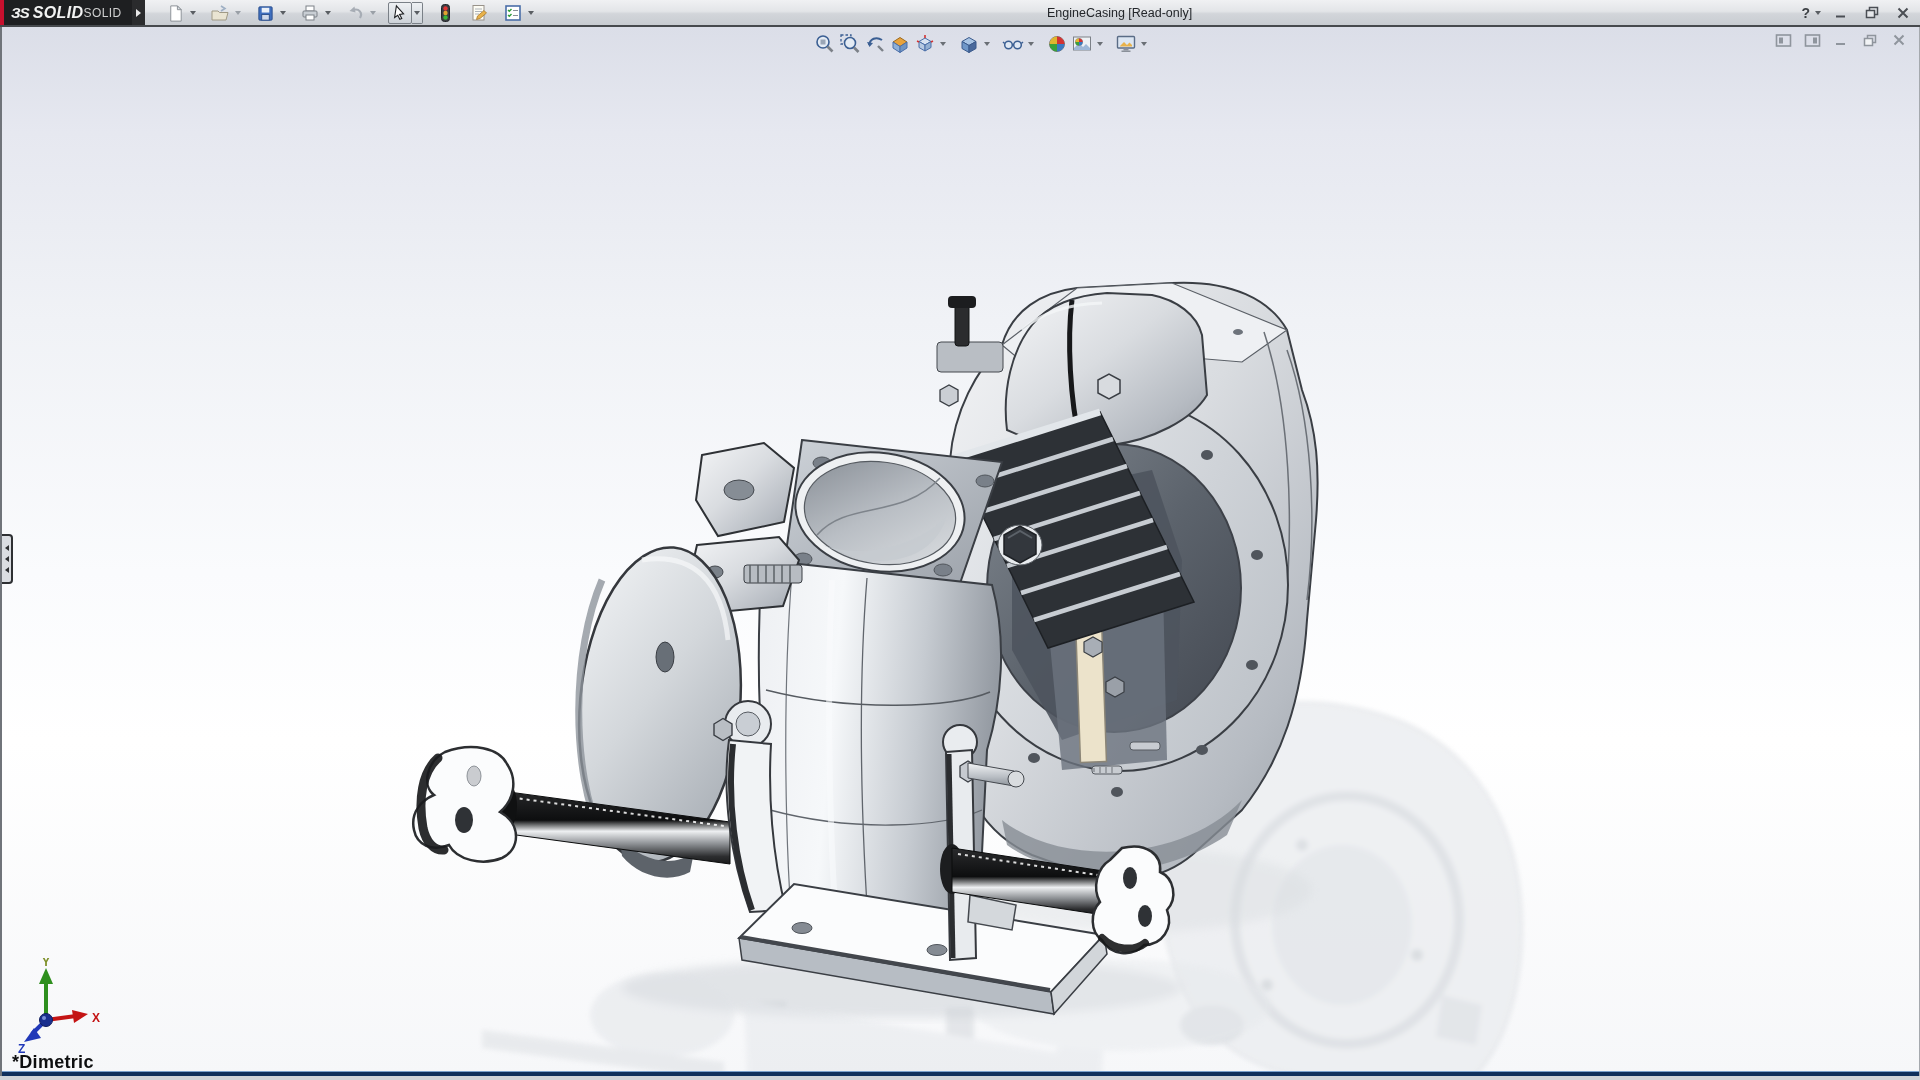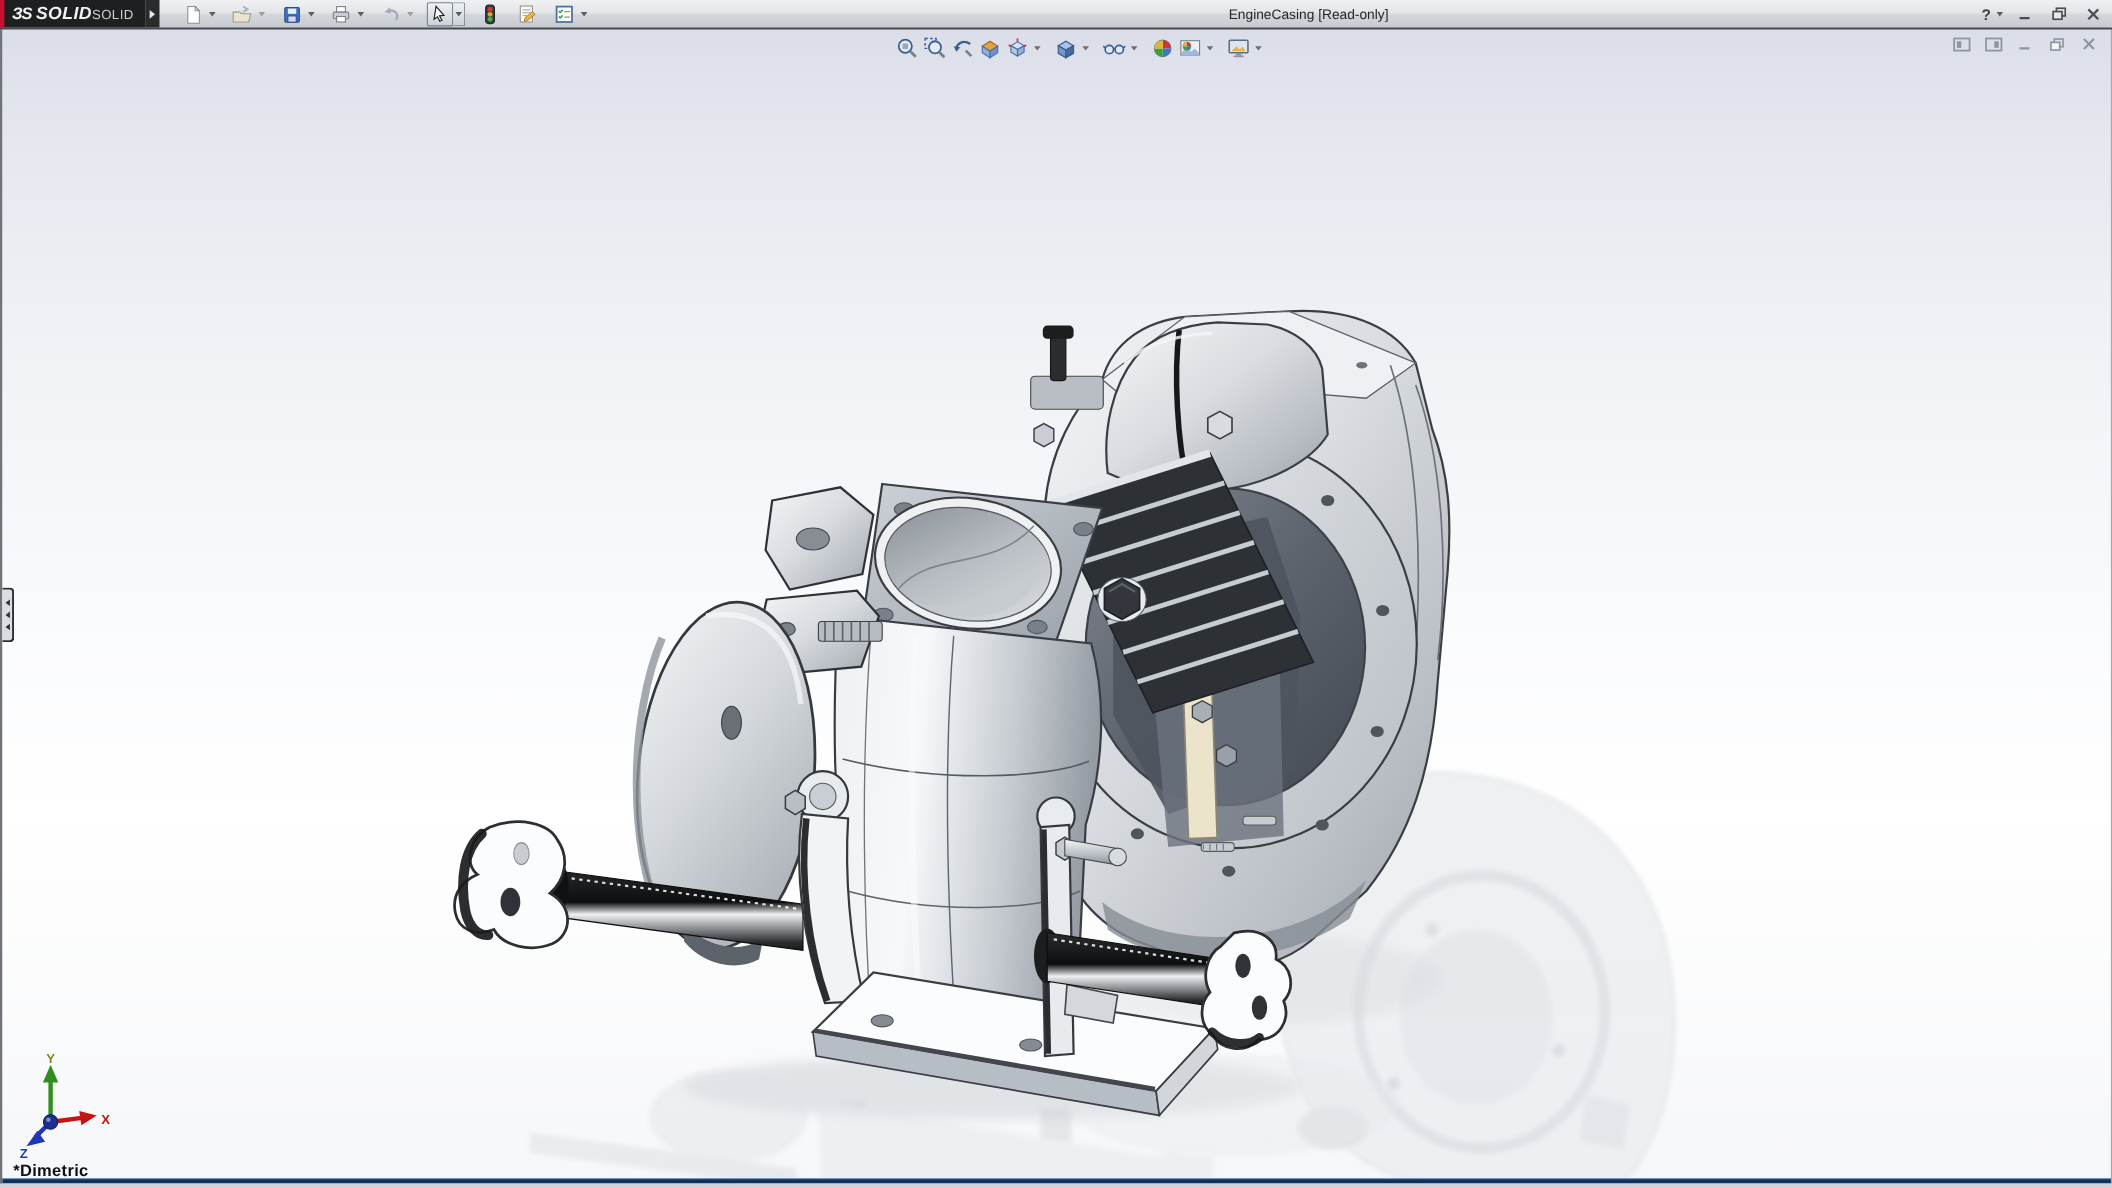--- a/index.html
+++ b/index.html
@@ -21,21 +21,21 @@
   .logo-flyout i{width:0;height:0;border-left:5px solid #e8e8e8;border-top:4px solid transparent;border-bottom:4px solid transparent;}
   .tools{position:absolute;left:163px;top:1px;height:24px;display:flex;align-items:center;}
   .tool{width:24px;height:22px;display:flex;align-items:center;justify-content:center;}
   .tool svg{display:block;}
   .tool-dd{width:11px;height:22px;display:flex;align-items:center;justify-content:center;}
   .tool-dd i{width:0;height:0;border-top:4px solid #5a5e63;border-left:3.5px solid transparent;border-right:3.5px solid transparent;}
   .tool-dd.dim i{border-top-color:#9aa0a7;}
   .tgap{width:10px;}
   .tool.active{border:1px solid #7a8087;background:linear-gradient(#eef1f4,#cdd2d8);border-radius:2px;box-sizing:border-box;}
   .dd-box{border:1px solid #7a8087;border-left:none;background:linear-gradient(#eef1f4,#cdd2d8);height:22px;box-sizing:border-box;border-radius:0 2px 2px 0;}
-  .win-title{position:absolute;left:1117px;top:0;height:25px;line-height:26px;
+  .win-title{position:absolute;left:1047px;top:0;height:25px;line-height:26px;
     font-size:12.5px;color:#23262a;white-space:nowrap;}
   .app-controls{position:absolute;right:6px;top:0;height:25px;display:flex;align-items:center;gap:9px;}
   .help-glyph{font-size:14px;font-weight:bold;color:#3d4145;}
   .help-dd{width:0;height:0;border-top:4px solid #5a5e63;border-left:3.5px solid transparent;border-right:3.5px solid transparent;margin-left:-4px;}
   .wglyph{display:flex;align-items:center;justify-content:center;width:22px;height:18px;}
 
   
   .viewport{position:absolute;left:0;top:27px;width:1920px;height:1049px;
     box-sizing:border-box;border-left:2px solid #70747a;border-right:1px solid #a5a9ae;
     background:linear-gradient(180deg,#dbdee8 0%,#e6e8f0 10%,#f0f2f6 28%,#fafbfd 52%,#ffffff 68%,#f6f7f9 100%);
@@ -55,21 +55,21 @@
   .doc-controls{position:absolute;right:10px;top:5px;display:flex;align-items:center;gap:9px;z-index:30;}
   .dglyph{display:flex;align-items:center;justify-content:center;width:20px;height:16px;}
 
   
   .fm-tab{position:absolute;left:0;top:507px;width:9px;height:46px;background:#dadde2;
     border:2px solid #2e3033;border-left:none;border-radius:0 4px 4px 0;
     display:flex;flex-direction:column;align-items:center;justify-content:center;gap:5px;z-index:30;}
   .fm-tab i{width:0;height:0;border-right:4px solid #2e3033;border-top:3px solid transparent;border-bottom:3px solid transparent;}
 
   
-  .view-label{position:absolute;left:10px;bottom:3px;font-size:15px;font-weight:600;
+  .view-label{position:absolute;left:10px;bottom:3px;font-size:18px;font-weight:600;
     color:#0e0f10;letter-spacing:.3px;z-index:35;}
   .triad{position:absolute;left:8px;bottom:22px;z-index:35;}
 </style>
 </head>
 <body>
 
 <div id="app">
 
   <div class="titlebar">
     <div class="logo">

